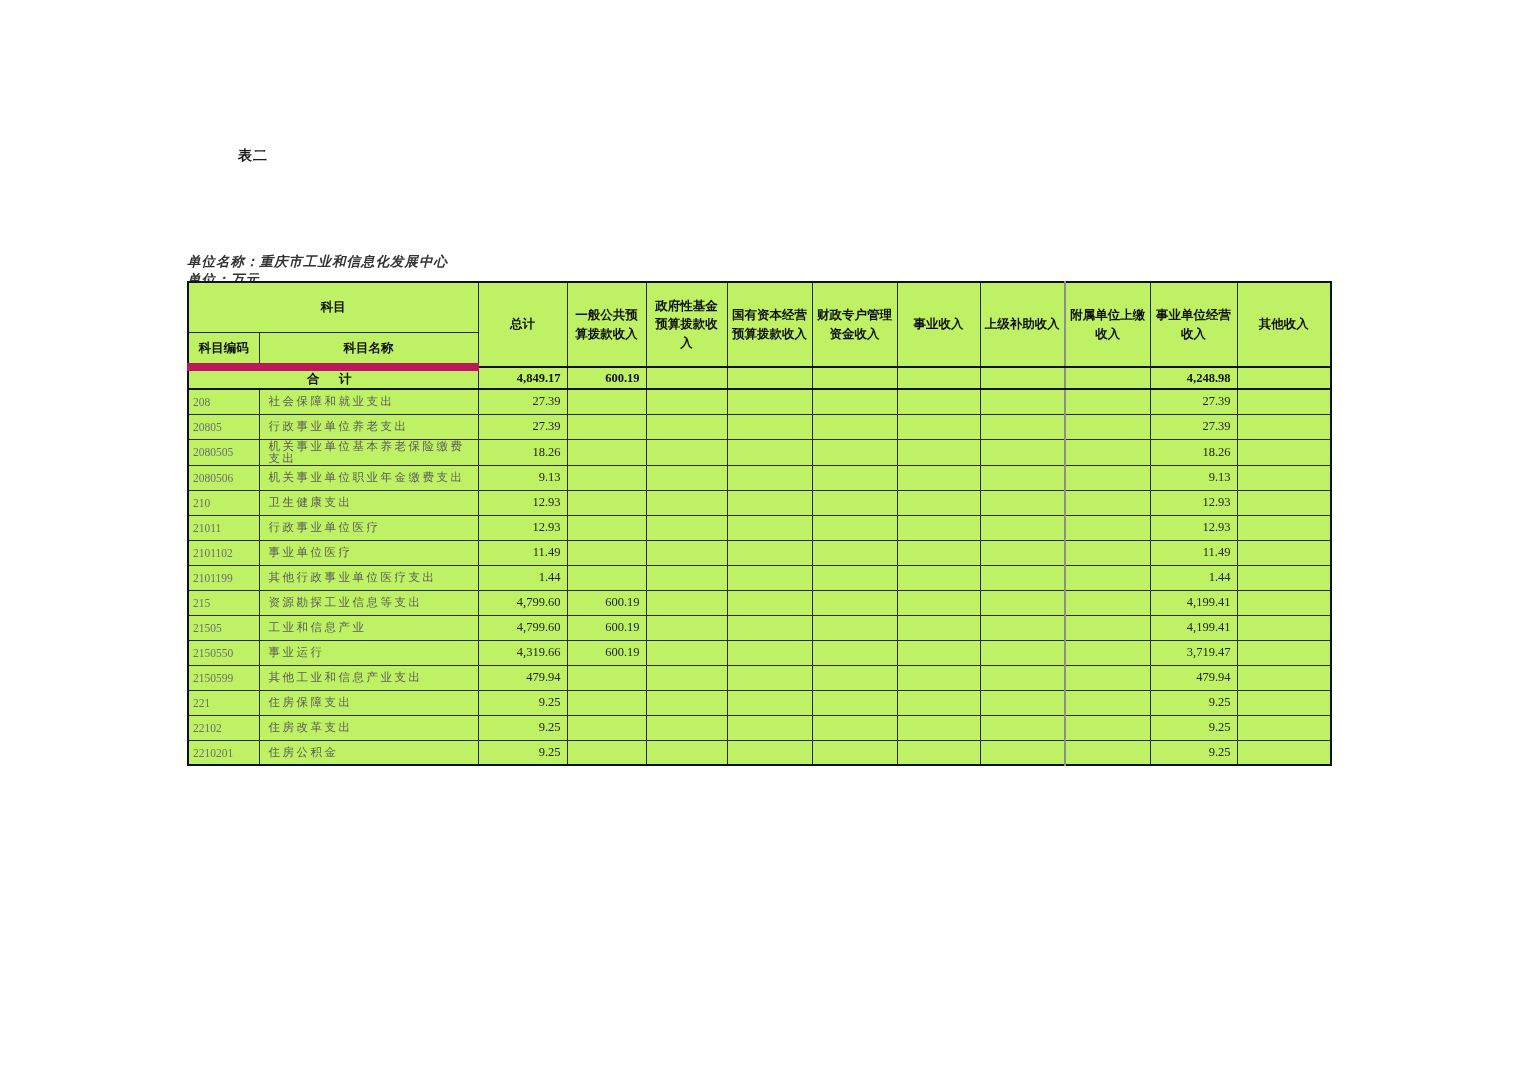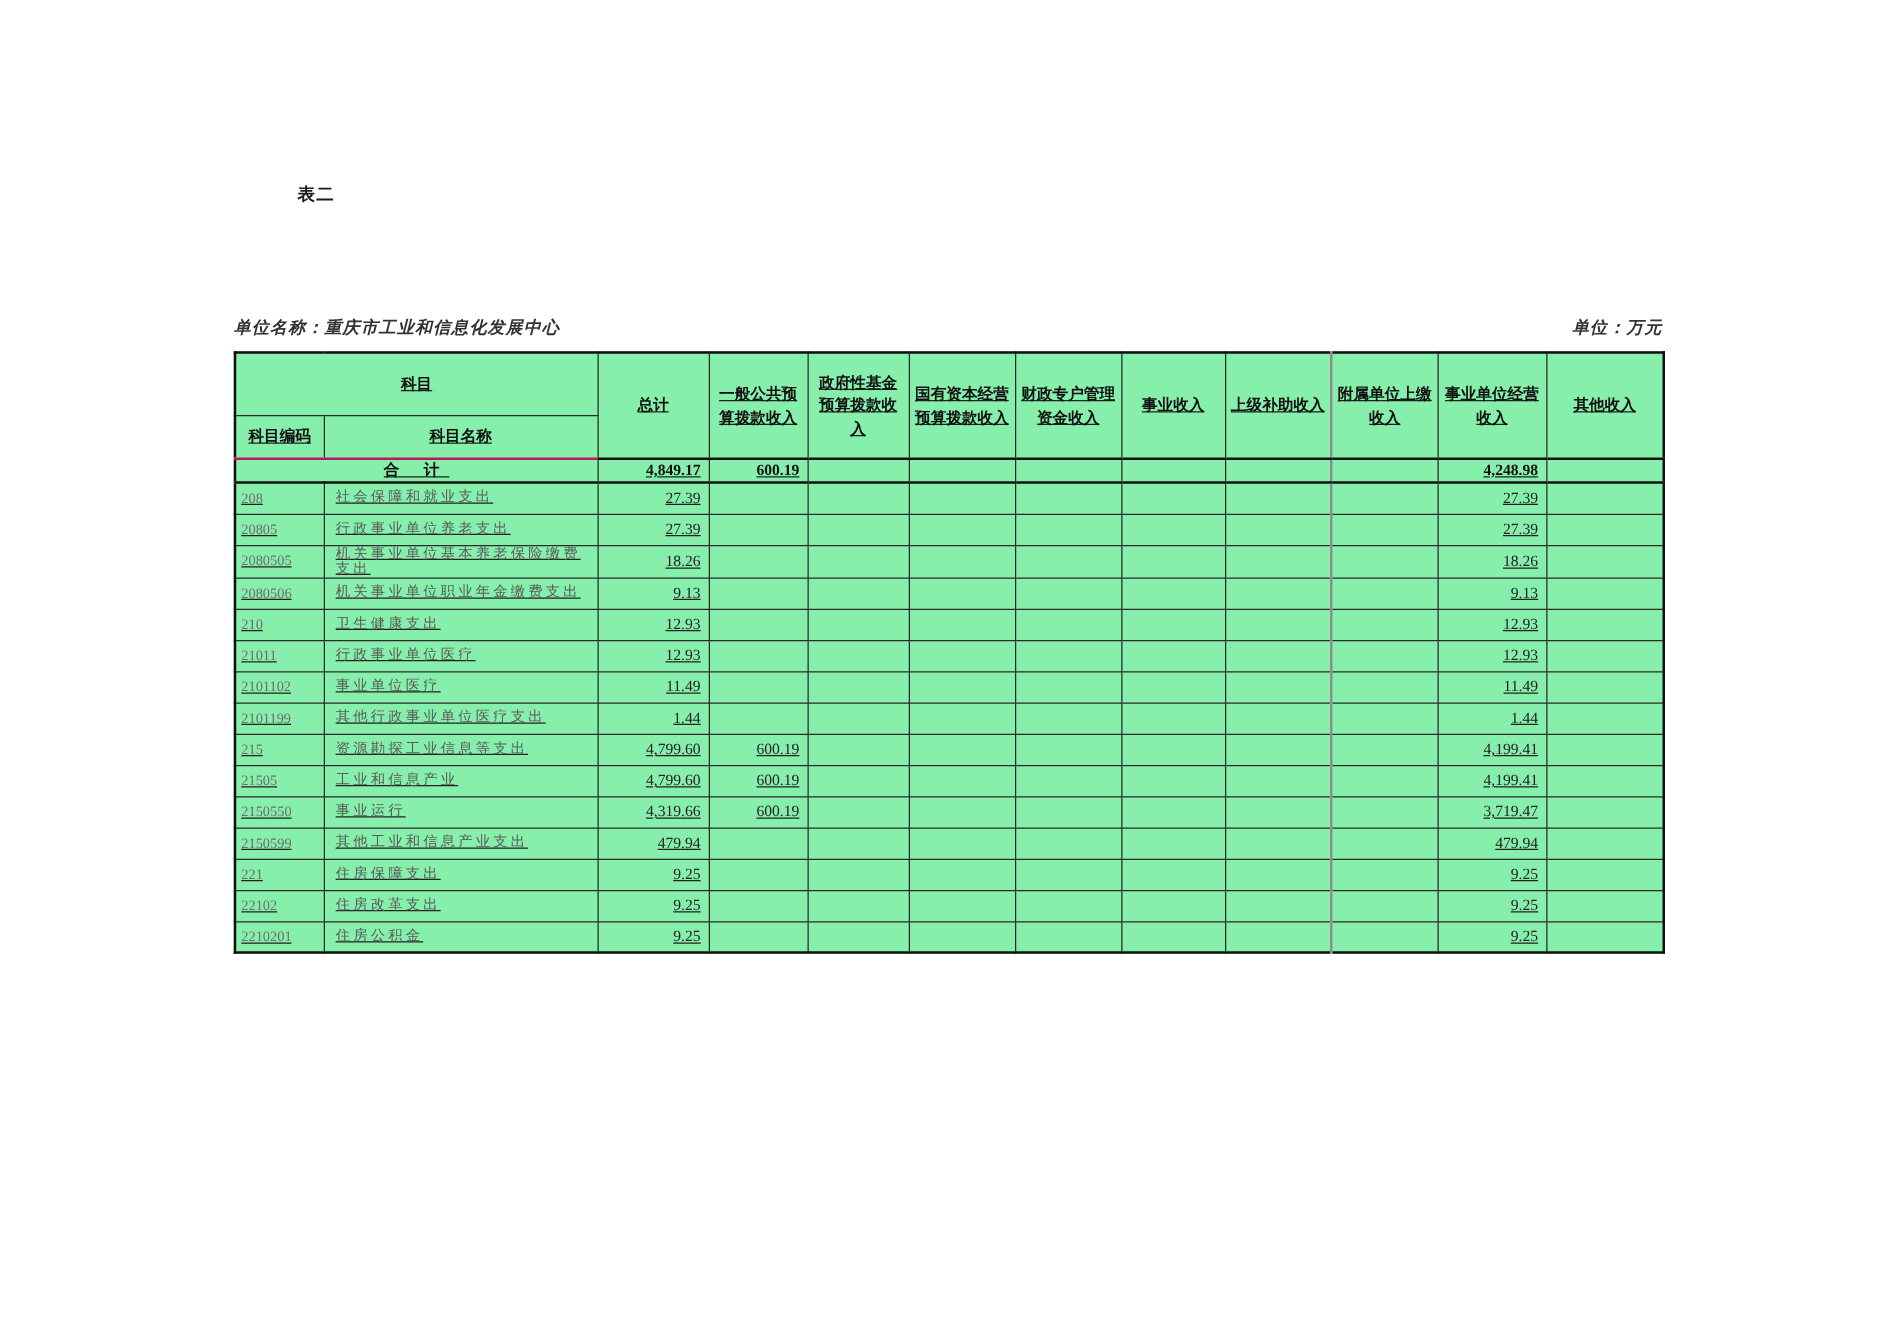--- a/index.html
+++ b/index.html
@@ -23,42 +23,42 @@
     text-align: center;
     font-size: 24px; font-weight: bold; color: #0d0d0d;
     letter-spacing: 1px;
     font-family: "Liberation Serif", "DejaVu Serif", serif;
   }
   .meta-row {
     position: absolute; left: 187px; top: 253px; width: 1143px;
     display: flex; justify-content: space-between; align-items: baseline;
     font-size: 13.5px; font-weight: bold; font-style: italic; color: #333;
     letter-spacing: 1px;
+    flex-direction: column;
   }
 
   table.budget-table {
     position: absolute; left: 187px; top: 281px; width: 1143px;
     border-collapse: collapse; table-layout: fixed;
     border: 2px solid #111;
-    background: #86efac;
-    text-decoration: underline;
+    background: #bef264;
   }
   th, td {
     border: 1px solid #2a2a2a;
     vertical-align: middle;
     overflow: hidden;
   }
   thead th {
     font-size: 12.5px; font-weight: bold; color: #111;
     text-align: center; line-height: 1.45; padding: 2px 3px;
     font-family: "Liberation Sans", "DejaVu Sans", sans-serif;
   }
   tr.hrow1 { height: 50px; }
   tr.hrow2 { height: 35px; }
-  tr.hrow2 th { border-bottom: 2px solid #be185d; }
+  tr.hrow2 th { border-bottom: 8px solid #be185d; }
   th.vspan { border-bottom: 2px solid #111; }
 
   tr.total-row { height: 16px; }
   tr.total-row td { border-bottom: 2px solid #111; }
   td.total-label {
     text-align: center; font-weight: bold; font-size: 12.5px; color: #111;
     letter-spacing: 8px;
     font-family: "Liberation Sans", "DejaVu Sans", sans-serif;
   }
   tr.total-row td.num { font-weight: bold; color: #111; margin-left: 20px; }

